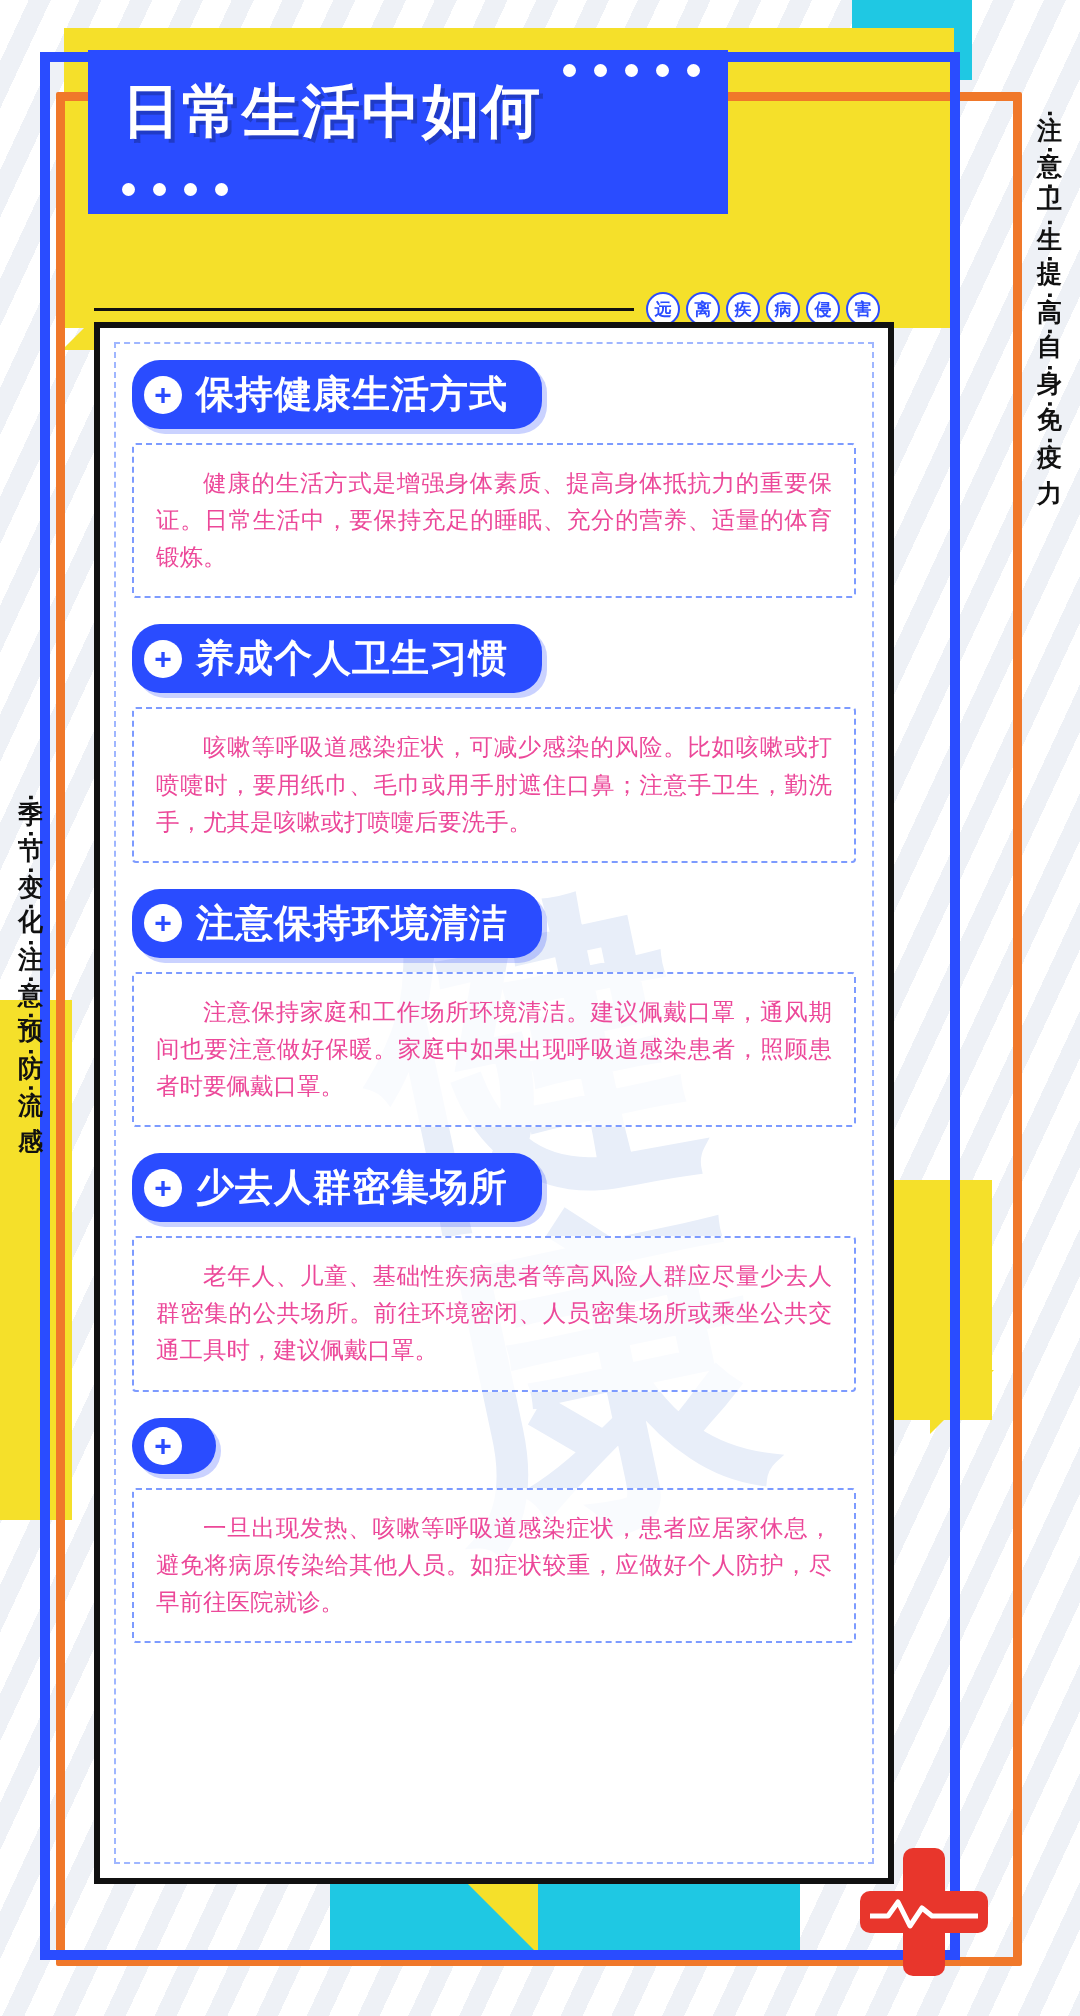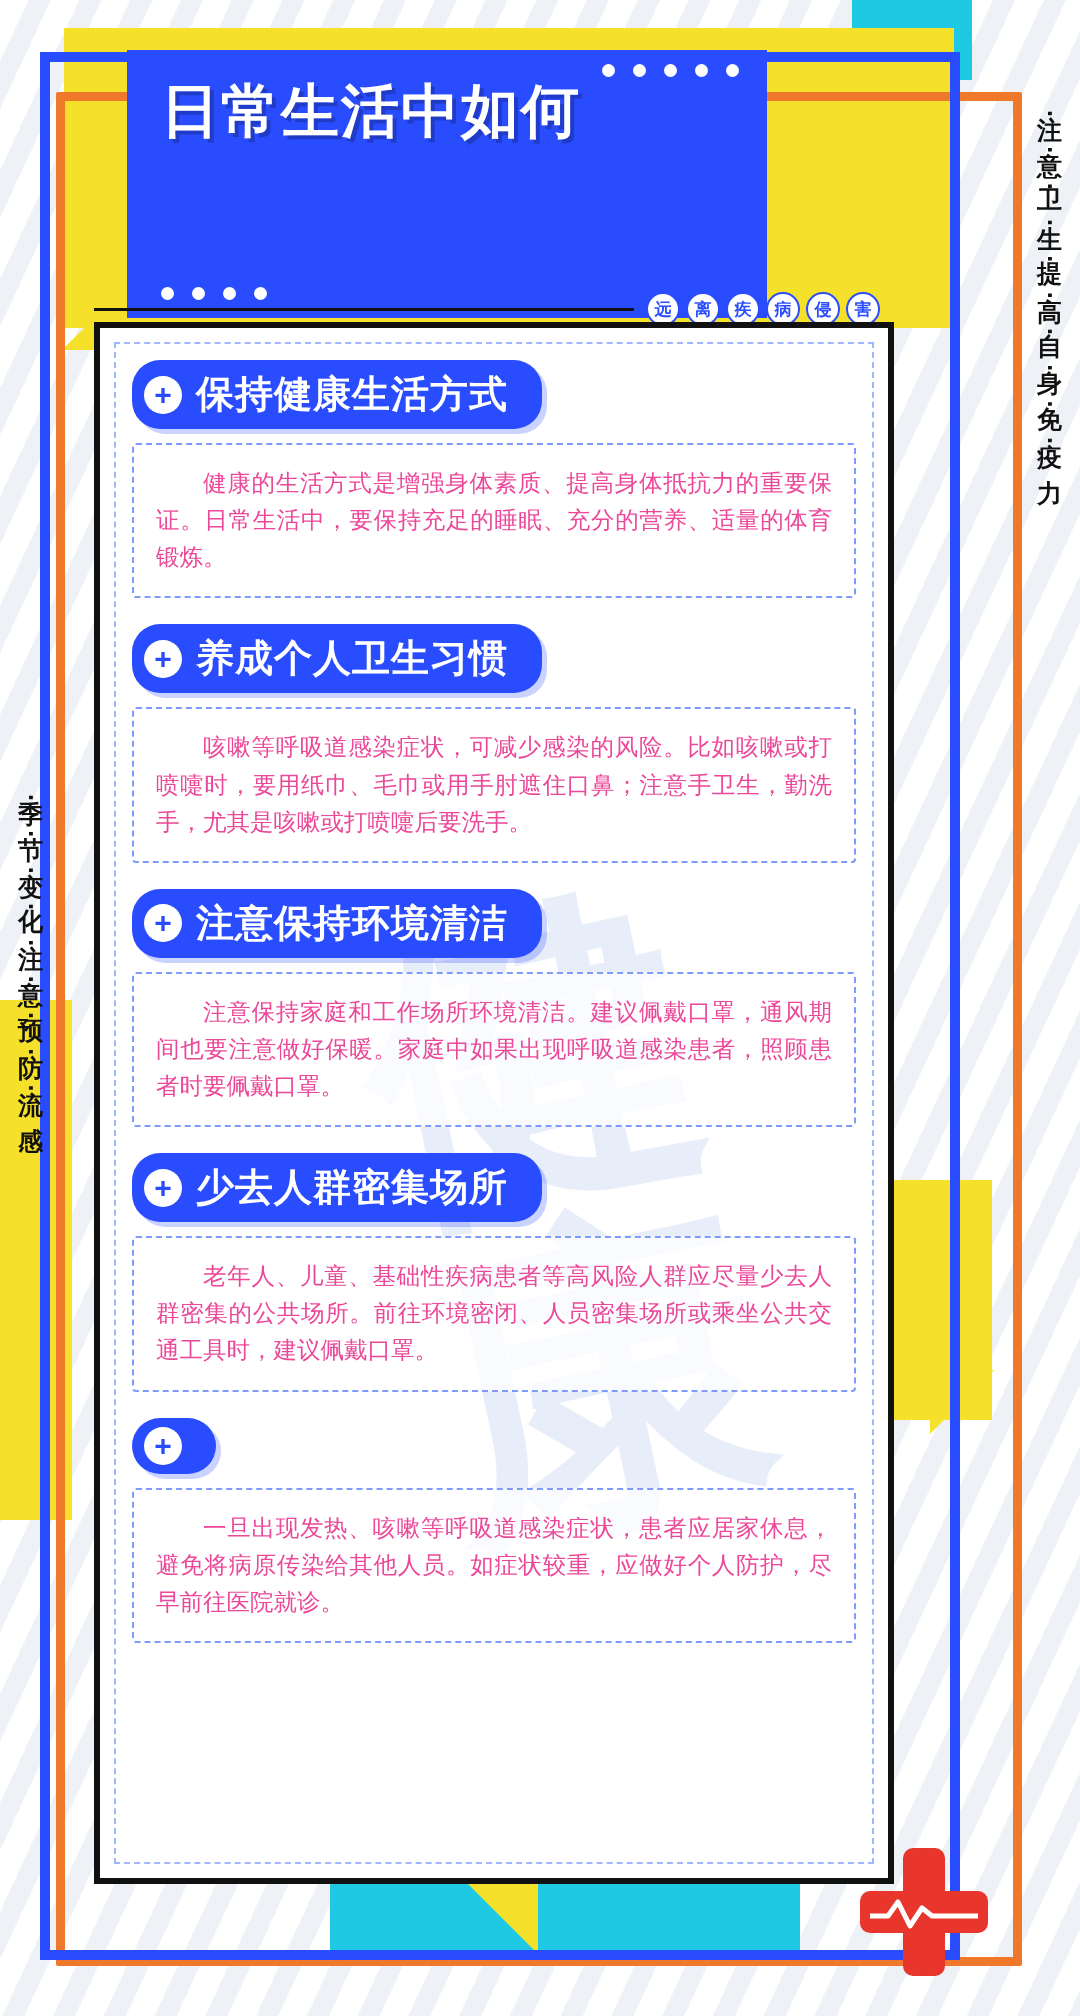--- a/index.html
+++ b/index.html
@@ -61,22 +61,22 @@
   }
   
   .watermark{
     position:absolute;left:300px;top:540px;
     font-size:330px;color:#e8eef9;font-weight:bold;
     transform:rotate(-12deg);user-select:none;pointer-events:none;
     line-height:1;
   }
   
   .header{
-    position:absolute;left:88px;top:50px;width:640px;height:268px;
-    background:#2a4cff;box-sizing:border-box;padding:26px 30px 0 34px;margin-left:39px;
+    position:absolute;left:88px;top:50px;width:640px;height:164px;
+    background:#2a4cff;box-sizing:border-box;padding:26px 30px 0 34px;
   }
   .header h1{
     margin:0;color:#ffffff;font-size:58px;line-height:1.22;
     font-weight:bold;letter-spacing:2px;
     text-shadow:4px 4px 0 rgba(0,0,0,.22);
   }
   .header .line2{display:block;white-space:nowrap;}
   .dots-top{position:absolute;right:28px;top:14px;display:flex;gap:18px;}
   .dots-bottom{position:absolute;left:34px;bottom:18px;display:flex;gap:18px;}
   .dot{width:13px;height:13px;border-radius:50%;background:#ffffff;}

